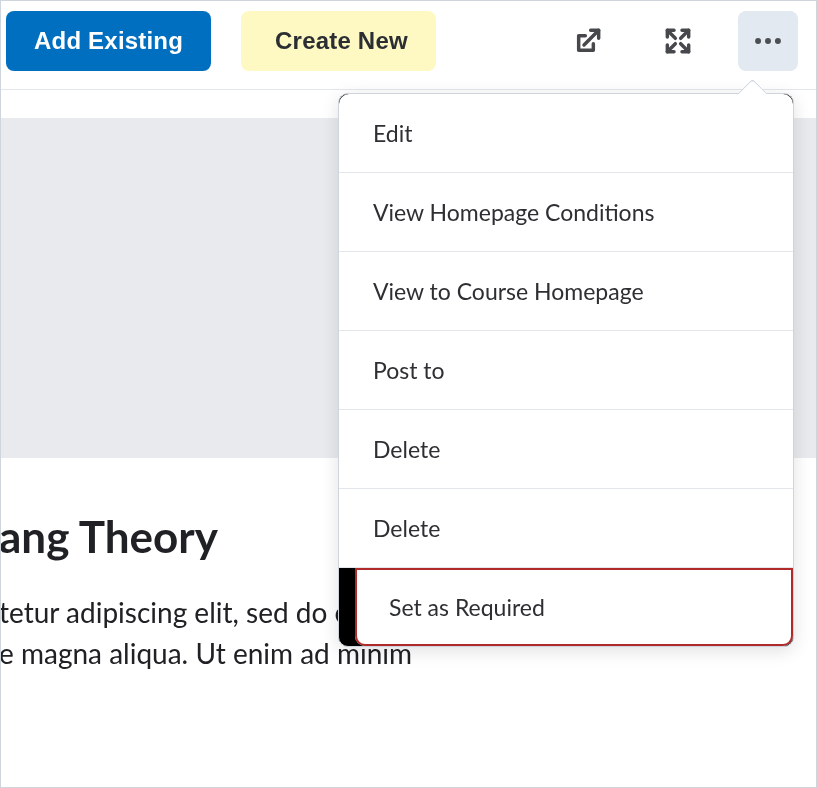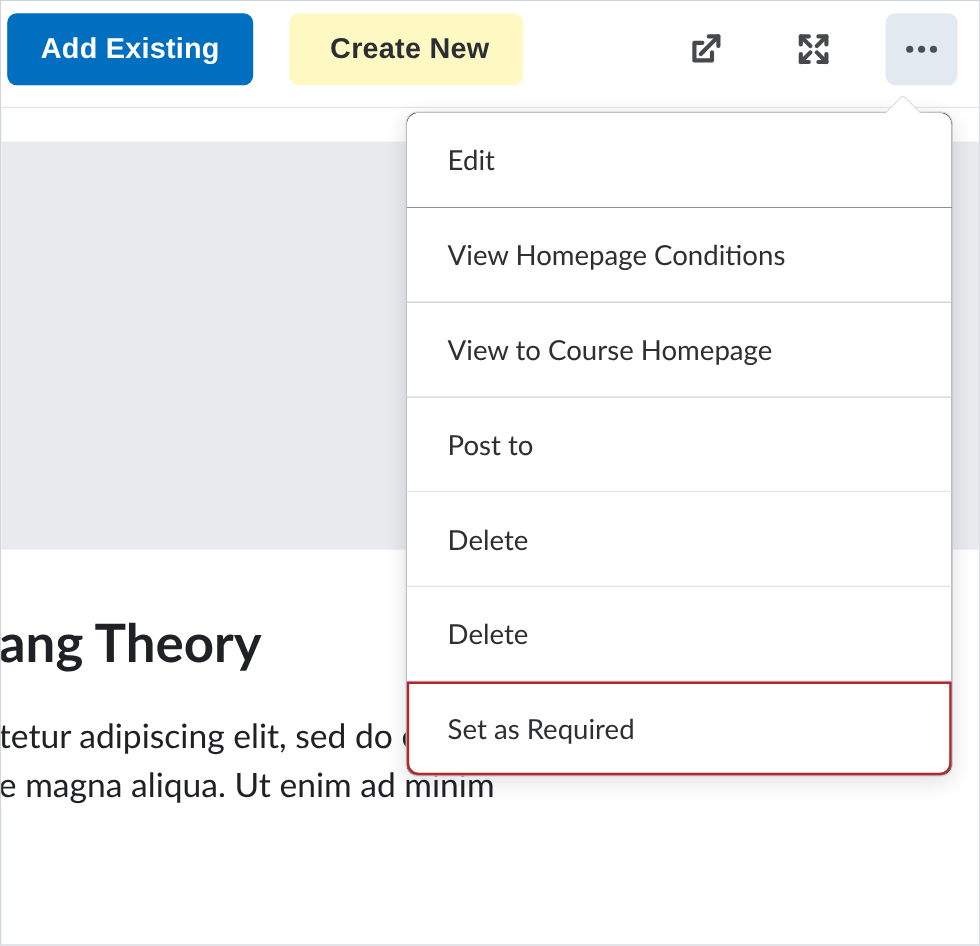--- a/index.html
+++ b/index.html
@@ -116,21 +116,21 @@
     }
     .dropdown-item {
       padding: 25px 34px;
       font-size: 23px;
       color: #2d2f33;
       border-bottom: 1px solid #e3e6ea;
       cursor: pointer;
       background: #fff;
     }
     .dropdown-item:first-child { border-top-left-radius: 10px; border-top-right-radius: 10px; }
-    .dropdown-item:last-child  { border-bottom: none; border-bottom-left-radius: 10px; border-bottom-right-radius: 10px; }
+    .dropdown-item:last-child  { border-bottom: none; border-bottom-left-radius: 10px; border-bottom-right-radius: 10px; margin-left: 16px; }
     .dropdown-item.highlighted {
       outline: 2px solid #b02a2a;
       outline-offset: -2px;
       position: relative;
       z-index: 2;
     }
   </style>
 </head>
 <body>
 

